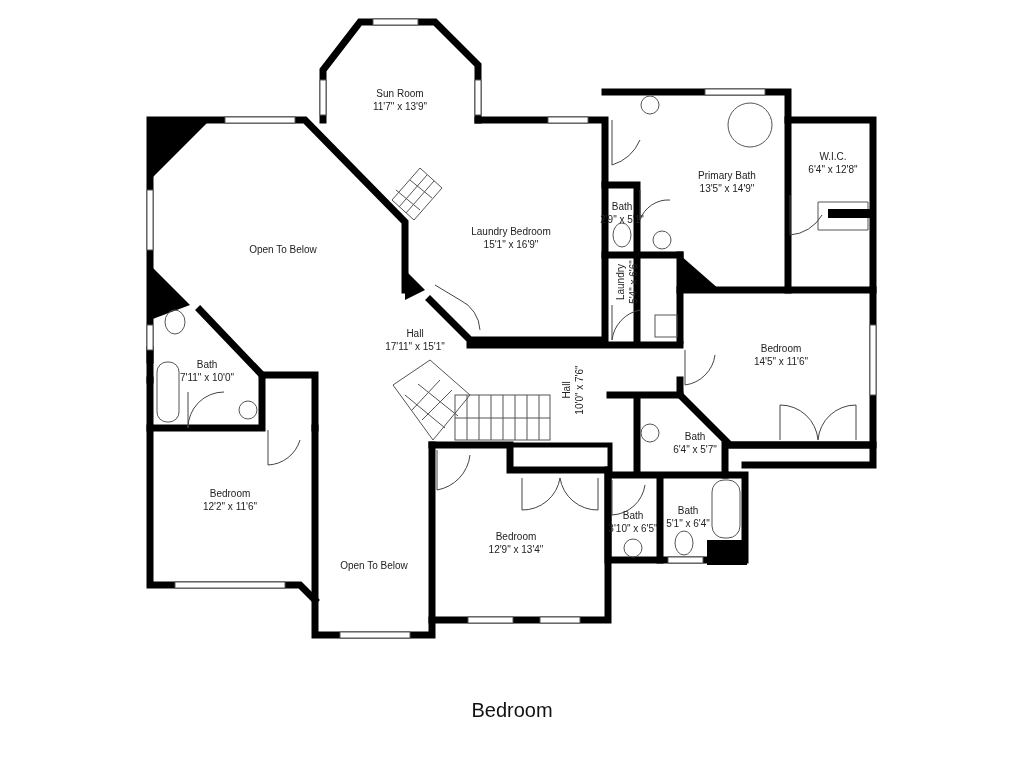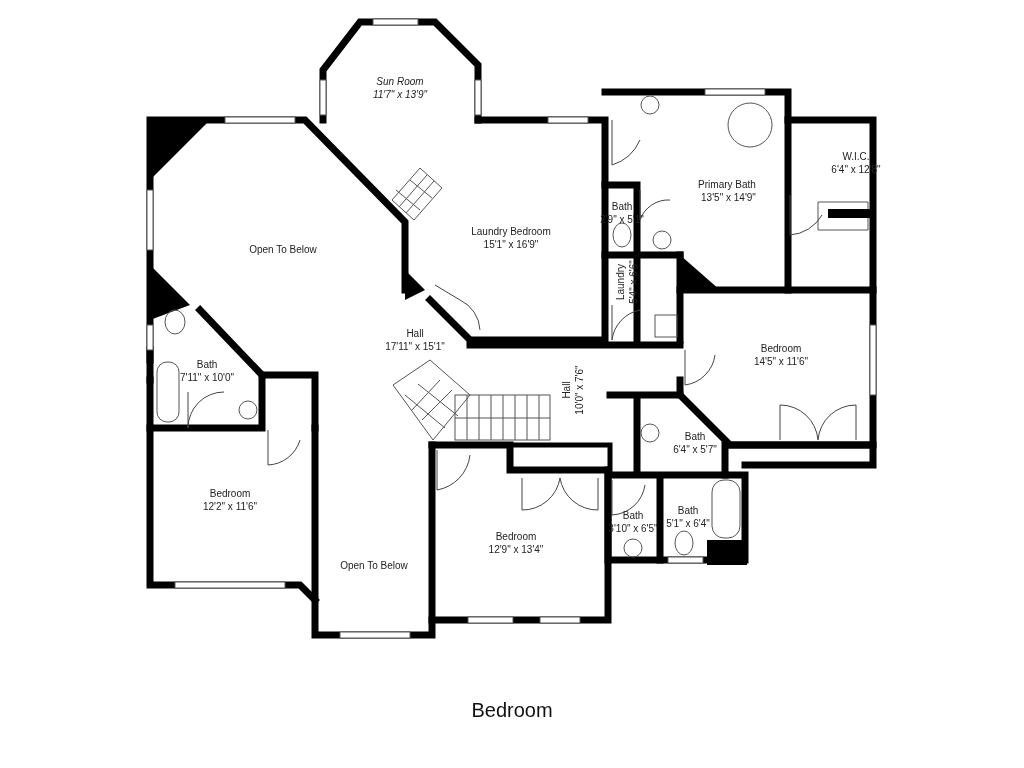--- a/index.html
+++ b/index.html
@@ -114,36 +114,36 @@
     <circle cx="633" cy="548" r="9"></circle>
     <ellipse cx="684" cy="543" rx="9" ry="12"></ellipse>
     <rect x="712" y="480" width="28" height="58" rx="12"></rect>
     <rect x="655" y="315" width="22" height="22"></rect>
     <path d="M818 202 L868 202 L868 230 L818 230 Z M828 215 L868 215"></path>
   </g>
   <rect x="828" y="212" width="42" height="6" fill="#000"></rect>
   <path d="M828 212 L870 212" stroke="#000" stroke-width="6"></path>
 </svg>
 
-<div class="lbl" style="left:400px;top:88px;font-style:italic;">
+<div class="lbl" style="left:400px;top:100px;">
   <span>Sun Room</span>
     <span>11'7" x 13'9"</span>
 </div>
 <div class="lbl" style="left:283px;top:249px;">
   <span>Open To Below</span>
 </div>
 <div class="lbl" style="left:511px;top:238px;">
   <span>Laundry Bedroom</span>
     <span>15'1" x 16'9"</span>
 </div>
-<div class="lbl" style="left:727px;top:191px;text-align:right;">
+<div class="lbl" style="left:727px;top:182px;">
   <span>Primary Bath</span>
     <span>13'5" x 14'9"</span>
 </div>
-<div class="lbl" style="left:856px;top:163px;">
+<div class="lbl" style="left:833px;top:163px;">
   <span>W.I.C.</span>
     <span>6'4" x 12'8"</span>
 </div>
 <div class="lbl" style="left:622px;top:213px;">
   <span>Bath</span>
     <span>2'9" x 5'1"</span>
 </div>
 <div class="lbl v" style="left:627px;top:282px;">
   <span>Laundry</span>
     <span>5'4" x 6'6"</span>

